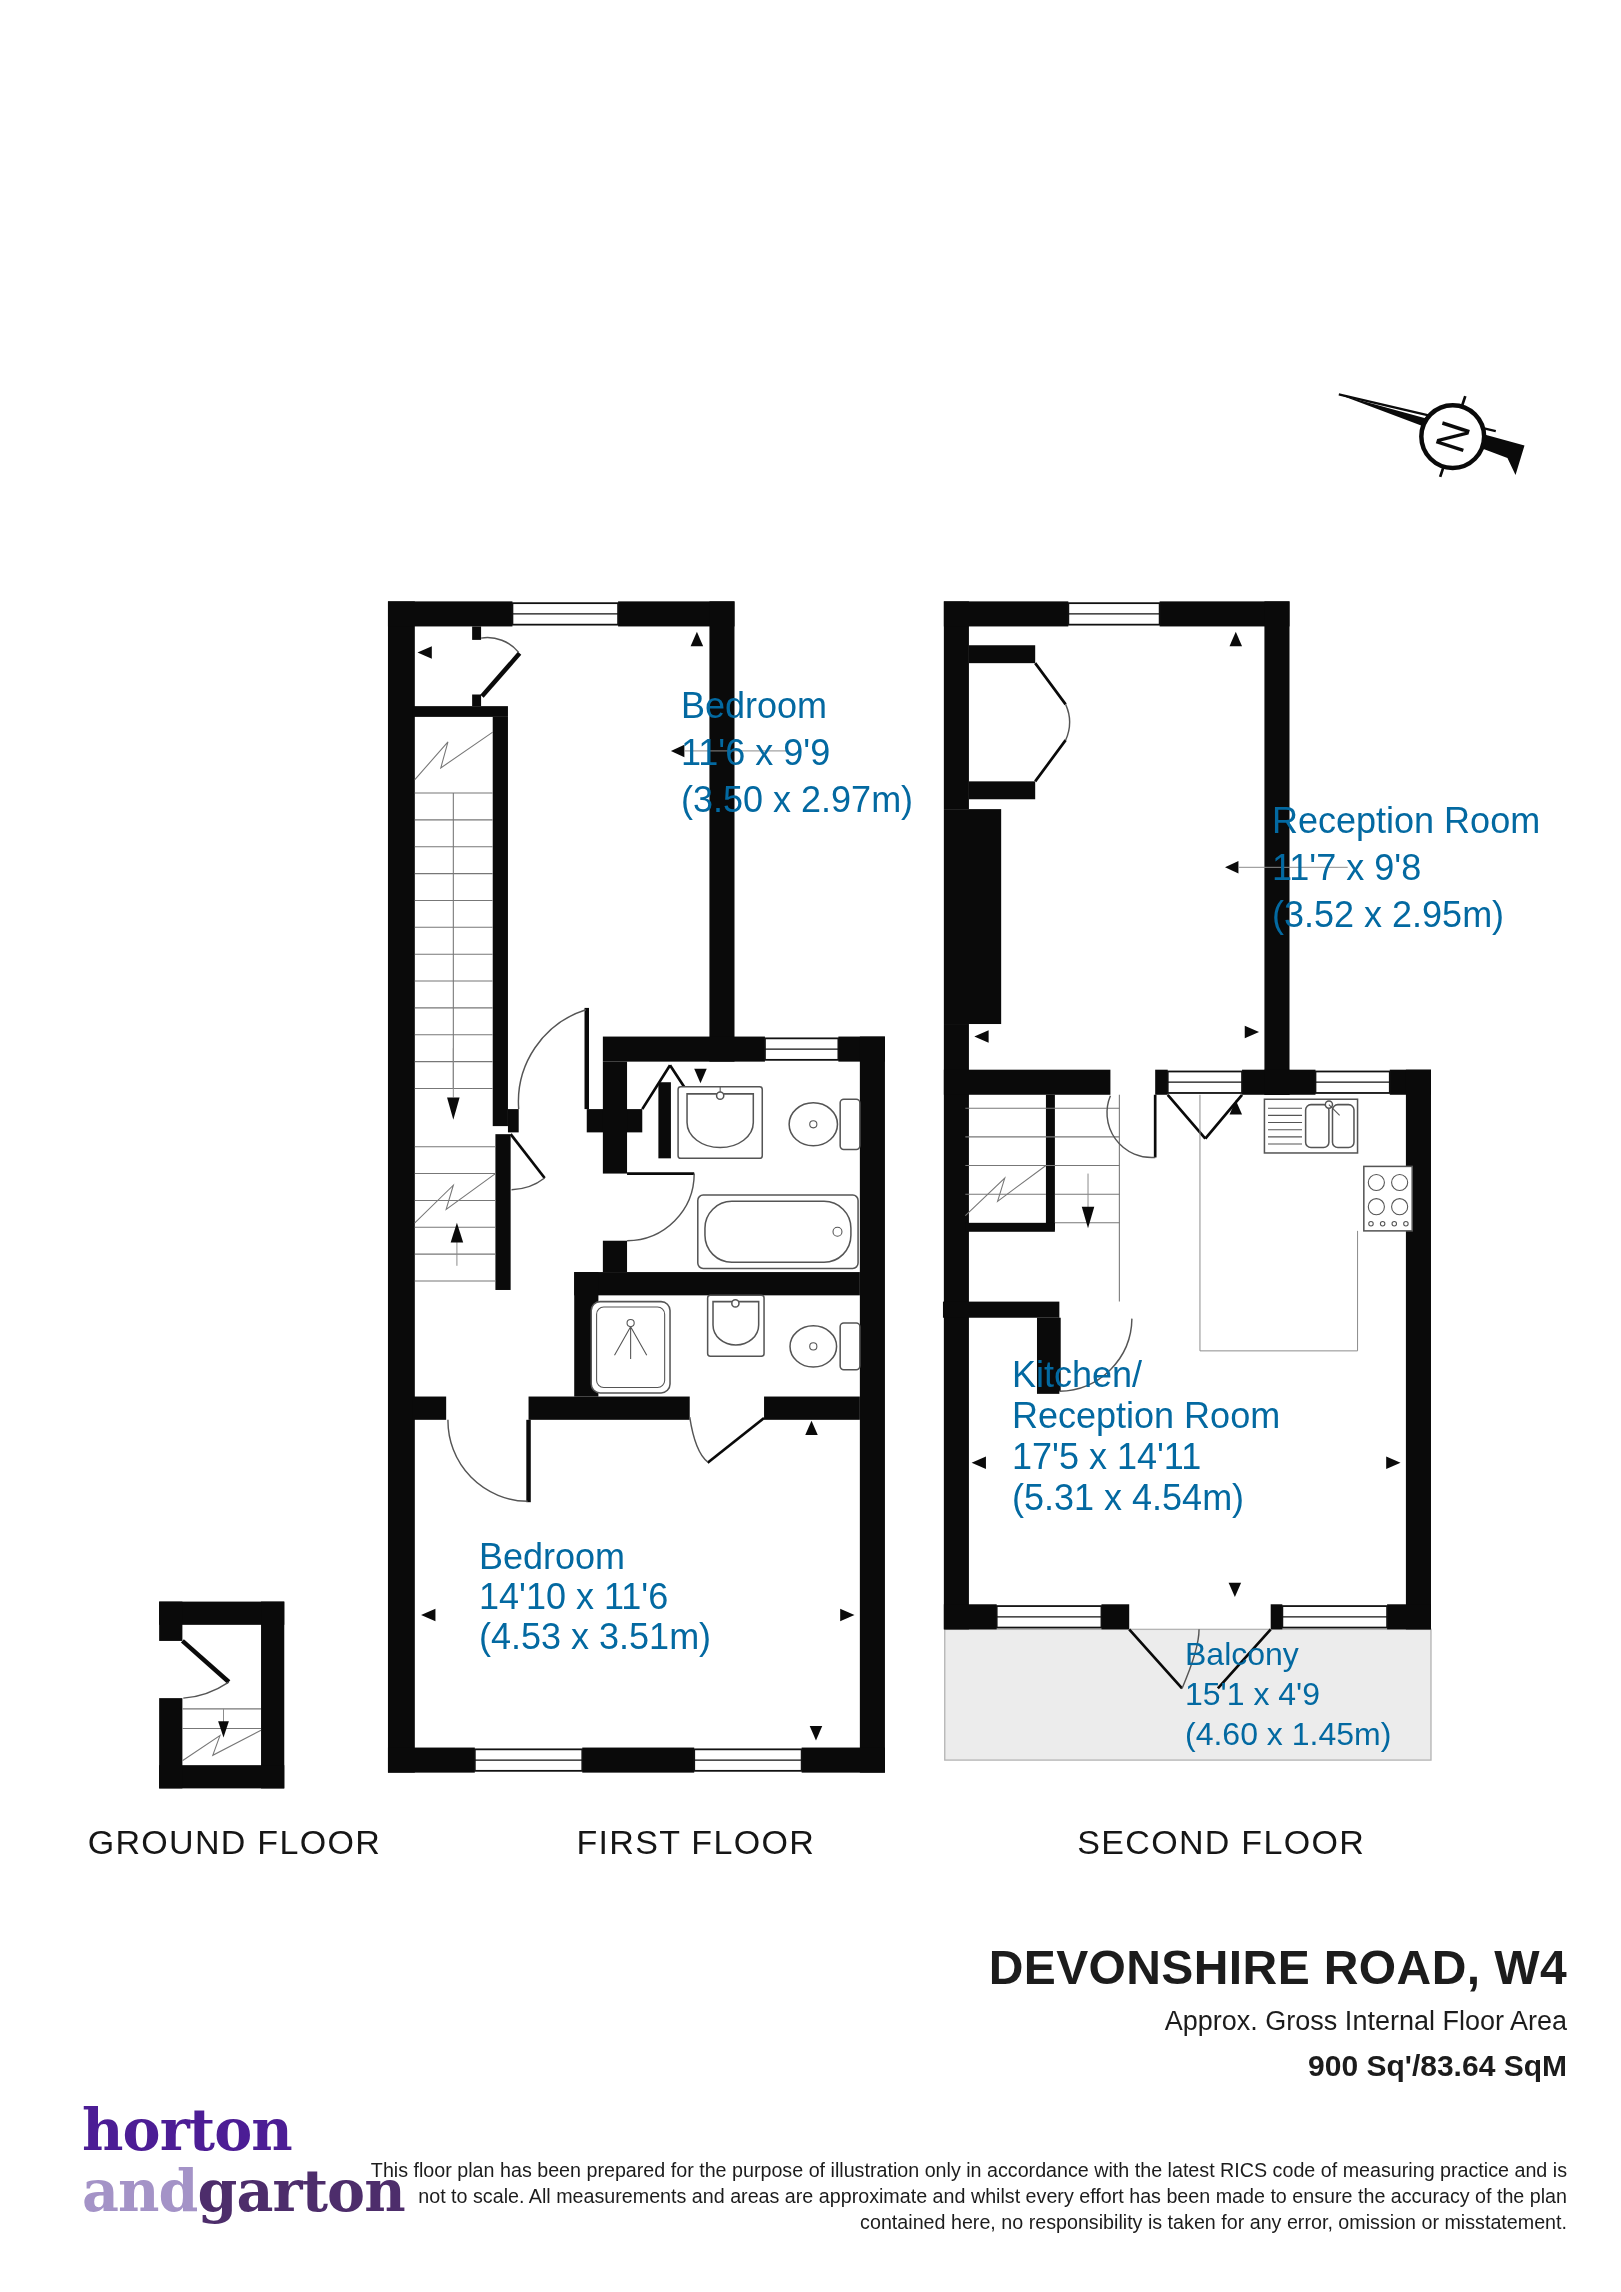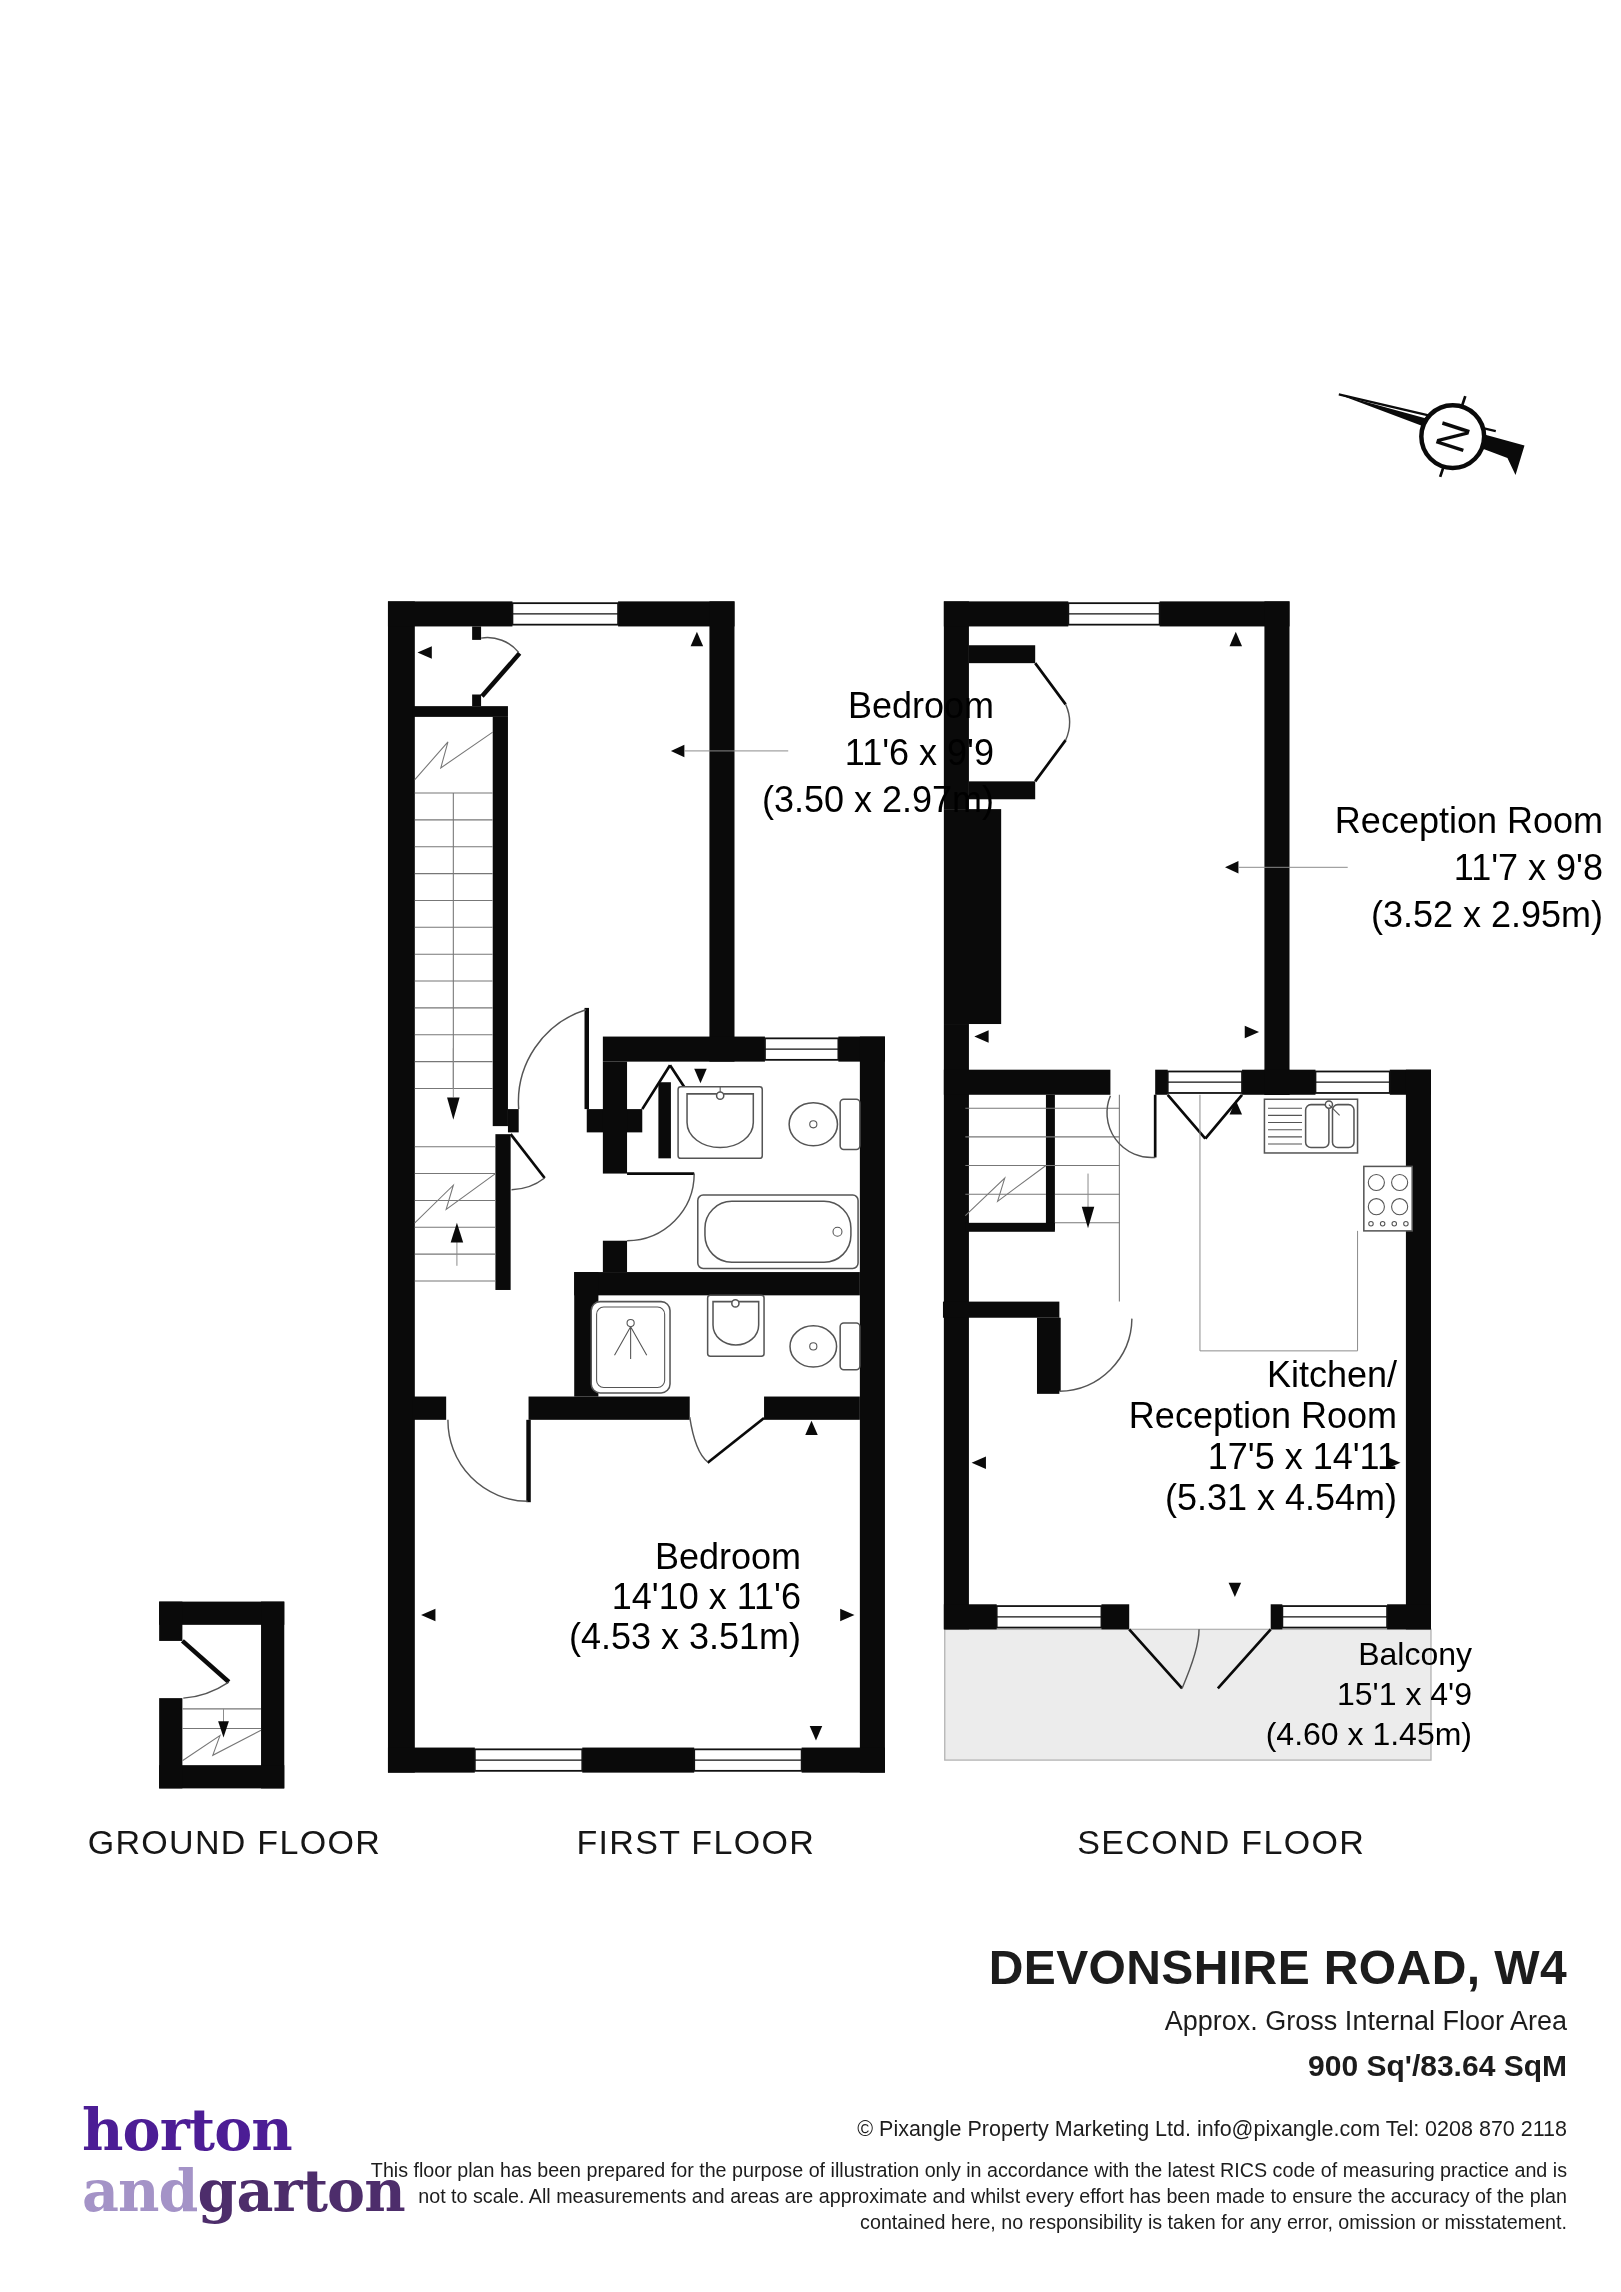--- a/index.html
+++ b/index.html
@@ -14,21 +14,21 @@
   .leaf{stroke:#0a0a0a;stroke-width:5;fill:none;}
   .leafthin{stroke:#0a0a0a;stroke-width:3;fill:none;}
   .tread{stroke:#777;stroke-width:1.2;fill:none;}
   .brk{stroke:#777;stroke-width:1.2;fill:none;}
   .fix{fill:#ffffff;stroke:#555;stroke-width:1.7;}
   .fixthin{fill:none;stroke:#555;stroke-width:1.2;}
   .thin{stroke:#8a8a8a;stroke-width:1.1;fill:none;}
   .ah{fill:#0a0a0a;stroke:none;}
   .balc{fill:#ececec;stroke:#b5b5b5;stroke-width:1.5;}
   
-  .roomlabel{position:absolute;text-align:right;line-height:47px;font-size:36px;color:#000000;}
+  .roomlabel{position:absolute;text-align:left;line-height:47px;font-size:36px;color:#0369a1;}
   .roomlabel div{white-space:nowrap;}
   .floorlabel{position:absolute;text-align:right;font-size:34px;letter-spacing:1.3px;color:#161616;}
   
   .titleblock{position:absolute;right:54px;text-align:right;}
   #address{font-size:48px;font-weight:bold;letter-spacing:0.4px;}
   #arealabel{font-size:27px;}
   #areavalue{font-size:30px;font-weight:bold;}
   #copyright{font-size:21.5px;}
   .disc{font-size:19.7px;line-height:26px;}
   #logo{position:absolute;left:82px;top:2099px;font-family:"DejaVu Serif","Liberation Serif",serif;
@@ -350,23 +350,20 @@
   <div class="titleblock" style="top:1940px">
     <div id="address">DEVONSHIRE ROAD, W4</div>
   </div>
   <div class="titleblock" style="top:2006px">
     <div id="arealabel">Approx. Gross Internal Floor Area</div>
   </div>
   <div class="titleblock" style="top:2049px">
     <div id="areavalue">900 Sq'/83.64 SqM</div>
   </div>
 
-  <div class="titleblock" style="top:2117px">
-    <div id="copyright">© Pixangle Property Marketing Ltd. info@pixangle.com Tel: 0208 870 2118</div>
-  </div>
   <div class="titleblock" style="top:2157px">
     <div class="disc">This floor plan has been prepared for the purpose of illustration only in accordance with the latest RICS code of measuring practice and is</div>
     <div class="disc">not to scale. All measurements and areas are approximate and whilst every effort has been made to ensure the accuracy of the plan</div>
     <div class="disc">contained here, no responsibility is taken for any error, omission or misstatement.</div>
   </div>
 
   <div id="logo">
     <div><span id="logo-w1" style="color: #4c1d95;">horton</span></div>
     <div><span id="logo-w2" style="color: rgb(164, 147, 199);">and</span><span id="logo-w3" style="color: rgb(77, 45, 107);">garton</span></div>
   </div>

